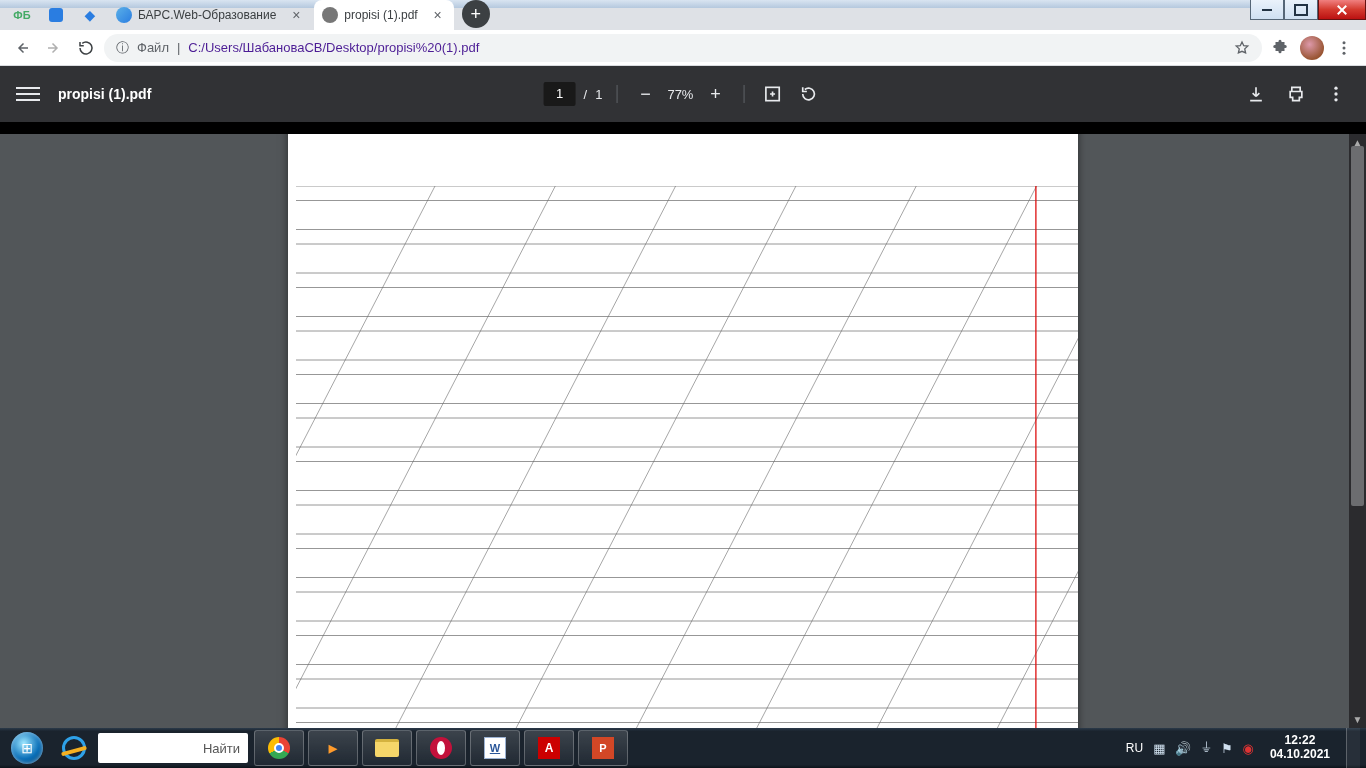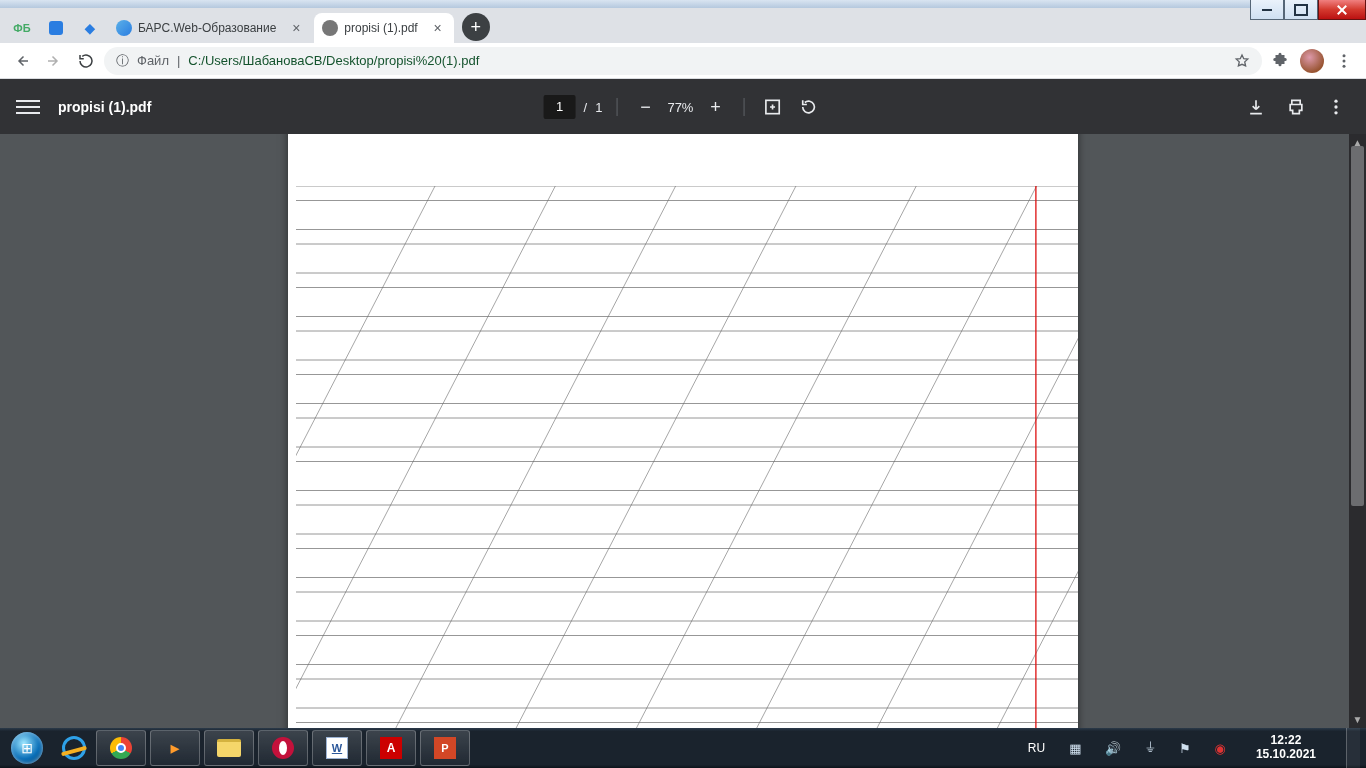--- a/index.html
+++ b/index.html
@@ -13,41 +13,41 @@
   .win-btn.max::before { content:""; width:10px; height:8px; border:2px solid #234; }
   .win-btn.close { width:48px; background: linear-gradient(#f08080,#d43a2f,#b11); border-color:#611; }
   .win-btn.close::before,
   .win-btn.close::after { content:""; position:absolute; width:12px; height:2px; background:#fff; }
   .win-btn.close::before { transform: rotate(45deg); }
   .win-btn.close::after  { transform: rotate(-45deg); }
   .win-btn.close { position: relative; }
   .win-btn.min, .win-btn.max { position: relative; }
 
   
-  .tabstrip { height: 35px; background: #dee1e6; display: flex; align-items: flex-end; padding-left: 6px; position: relative; }
+  .tabstrip { height: 22px; background: #dee1e6; display: flex; align-items: flex-end; padding-left: 6px; position: relative; }
   .tabstrip .pinned, .tabstrip .tab { height: 30px; border-radius: 8px 8px 0 0; display:flex; align-items:center; padding: 0 8px; margin-right: 2px; }
   .tabstrip .pinned { width: 32px; justify-content:center; }
   .tab { max-width: 240px; font-size: 12px; color:#3c4043; gap:6px; }
   .tab.inactive { background: transparent; margin-top: 24px; }
   .tab.active   { background: #ffffff; }
   .tab .tabclose { width:16px; height:16px; border-radius:50%; display:flex; align-items:center; justify-content:center; color:#5f6368; font-size:14px; line-height:1; }
   .tab .favicon { width:16px; height:16px; border-radius:50%; background:#888; display:inline-block; }
   .newtab { width:28px; height:28px; border-radius:50%; background:#3c4043; color:#fff; display:flex; align-items:center; justify-content:center; font-size:18px; margin:0 0 2px 6px; }
 
   .pin-a { color:#4a6; font-weight:bold; font-size:11px; }
   .pin-b { width:14px; height:14px; border-radius:3px; background:#2a7de1; }
   .pin-c { color:#2a7de1; font-size:14px; }
 
   
   .omni { height: 36px; background:#fff; display:flex; align-items:center; padding:0 8px; gap:4px; border-bottom:1px solid #dadce0; }
   .omni .navbtn { width:28px; height:28px; border-radius:50%; display:flex; align-items:center; justify-content:center; color:#5f6368; }
   .omni .navbtn.disabled { color:#b0b0b0; }
   .omni .navbtn.reload { color:#3c4043; }
   .addr { flex:1; height:28px; border-radius:14px; background:#f1f3f4; display:flex; align-items:center; padding:0 12px; gap:8px; font-size:13px; color:#5f6368; }
-  .addr .url { color:#14532d; }
+  .addr .url { color:#4c1d95; }
   .addr .star { margin-left:auto; }
   .omni .ext { width:28px; height:28px; display:flex; align-items:center; justify-content:center; color:#5f6368; }
   .avatar { width:24px; height:24px; border-radius:50%; background: radial-gradient(circle at 40% 35%, #d9a, #953 70%); }
 
   
   .pdf-toolbar { height:56px; background:#313235; color:#e8eaed; display:flex; align-items:center; padding:0 16px; font-size:13px; }
   .pdf-toolbar .hamb { width:24px; height:24px; display:flex; flex-direction:column; justify-content:center; gap:4px; margin-right:18px; }
   .pdf-toolbar .hamb span { height:2px; background:#e8eaed; }
   .pdf-toolbar .title { font-weight:600; font-size:14px; color:#fff; }
   .pdf-center { position:absolute; left:50%; transform:translateX(-50%); display:flex; align-items:center; gap:8px; }
@@ -87,21 +87,21 @@
   .task { width:50px; height:36px; margin:0 2px; border-radius:3px; background: linear-gradient(rgba(255,255,255,.15), rgba(255,255,255,.03)); border:1px solid rgba(255,255,255,.25); display:flex; align-items:center; justify-content:center; }
   .task.chrome div { width:22px; height:22px; border-radius:50%; background: conic-gradient(#ea4335 0 120deg,#34a853 120deg 240deg,#fbbc05 240deg 360deg); position:relative; }
   .task.chrome div::after { content:""; position:absolute; inset:6px; background:#4285f4; border:2px solid #fff; border-radius:50%; }
   .task.media { color:#ff9b2b; font-size:18px; }
   .task.files div { width:24px; height:18px; background:#f5d66a; border-radius:2px; border-top:3px solid #d4b23f; }
   .task.opera div { width:22px; height:22px; border-radius:50%; background:#c3113b; position:relative; }
   .task.opera div::after{ content:""; position:absolute; inset:4px 7px; background:#fff; border-radius:50%; }
   .task.word div { width:22px; height:22px; background:#fff; color:#2b579a; font-weight:bold; font-size:11px; display:flex; align-items:center; justify-content:center; border:1px solid #9cb3d4; position:relative; text-decoration:underline; }
   .task.acro div { width:22px; height:22px; background:#c00; color:#fff; font-weight:bold; font-size:12px; display:flex; align-items:center; justify-content:center; }
   .task.ppt div  { width:22px; height:22px; background:#d24726; color:#fff; font-weight:bold; font-size:11px; display:flex; align-items:center; justify-content:center; }
-  .tray { margin-left:auto; display:flex; align-items:center; gap:24px; padding:0 6px; height:100%; }
+  .tray { margin-left:auto; display:flex; align-items:center; gap:10px; padding:0 6px; height:100%; }
   .tray .lang { font-size:12px; }
   .tray .ic   { font-size:13px; color:#d0e0ef; }
   .clock { text-align:center; line-height:1.15; font-size:12px; padding:0 6px;font-weight:bold; }
   .showdesk { width:14px; height:40px; border-left:1px solid rgba(255,255,255,.25); background:rgba(255,255,255,.06); }
 
   svg { display:block; }
 </style>
 </head>
 <body>
 
@@ -310,20 +310,23 @@
   </div>
 </div>
 
 <div class="taskbar">
   <div class="start">
       <div class="orb"></div>
     </div>
   <div class="tb-item ie">
       <div class="ie-ic"></div>
     </div>
+  <div class="searchbox">
+    <span>Найти</span>
+  </div>
   <div class="task chrome">
       <div></div>
     </div>
   <div class="task media">
       <span>▸</span>
     </div>
   <div class="task files">
       <div></div>
     </div>
   <div class="task opera">
@@ -341,17 +344,17 @@
 
   <div class="tray">
     <span class="lang">RU</span>
     <span class="ic">▦</span>
     <span class="ic">🔊</span>
     <span class="ic">⏚</span>
     <span class="ic">⚑</span>
     <span class="ic" style="color:#d33">◉</span>
     <div class="clock">
       <div>12:22</div>
-      <div>15.10.2021</div>
+      <div>04.10.2021</div>
     </div>
     <div class="showdesk"></div>
   </div>
 </div>
 
 </body></html>

